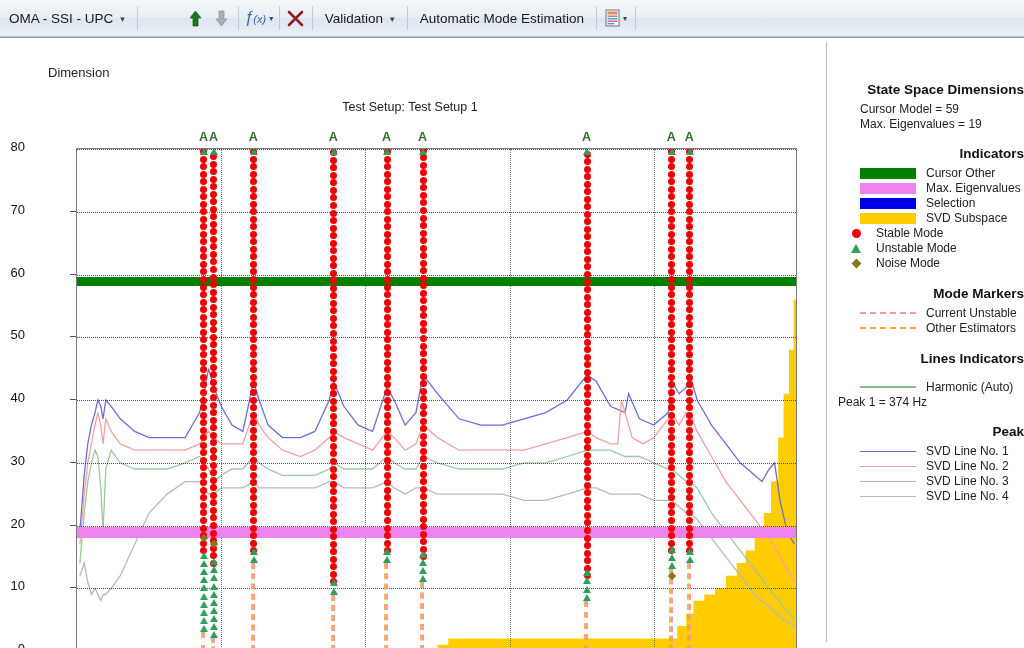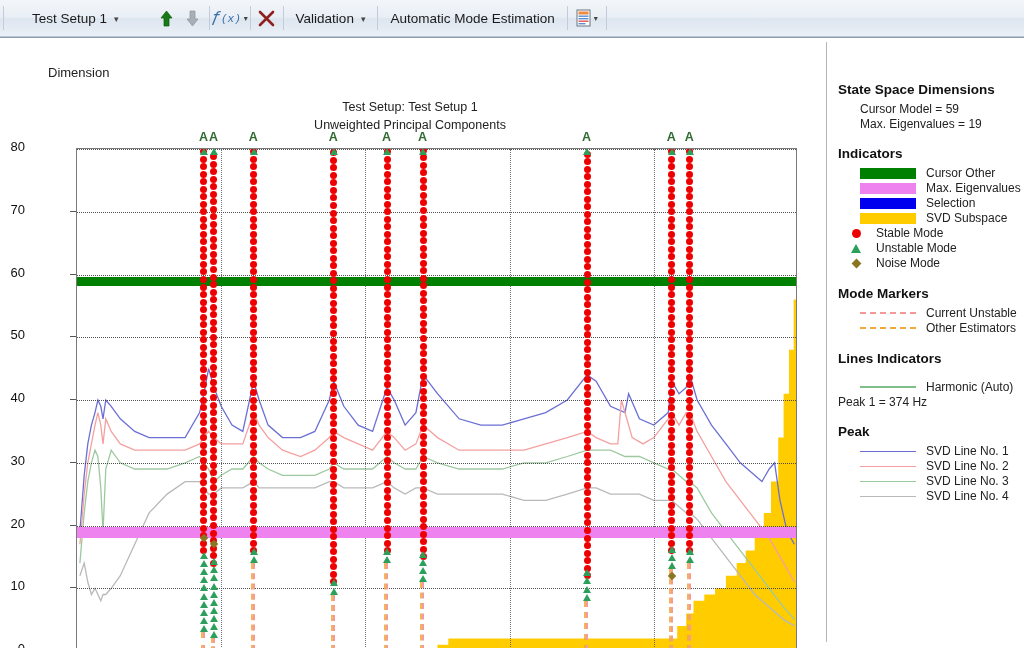--- a/index.html
+++ b/index.html
@@ -23,21 +23,21 @@
     cursor:default;
   }
   .tb-item.drop::after {
     content:"\25BE"; font-size:9px; margin-left:7px; color:#444; position:relative; top:1px;
   }
   .tb-sep { width:1px; height:24px; background:#c2ccda; margin:0 3px; flex:none; }
   .tb-icon {
     display:flex; align-items:center; justify-content:center;
     width:26px; height:100%; cursor:default;
   }
-  .fx { font-family:Liberation Mono, monospace; font-style:italic; font-size:16px; color:#3a6ea8; }
+  .fx { font-family:Liberation Sans, sans-serif; font-style:italic; font-size:16px; color:#3a6ea8; }
   .mini-drop { font-size:8px; color:#444; margin-left:3px; }
   #tb-pad { flex:1; }
 
   
   #main {
     position:absolute; left:0; top:37px; width:1024px; height:611px;
     background:#ffffff; border-top:1px solid #8d9bab;
   }
   #plotarea { position:absolute; left:0; top:0; width:826px; height:611px; }
   #vsplit { position:absolute; left:826px; top:4px; width:1px; height:600px; background:#b5b5b5; }
@@ -75,41 +75,41 @@
          border-left:4px solid transparent; border-right:4px solid transparent;
          border-bottom:7px solid #2ca05a; }
   .noise { position:absolute; width:6px;height:6px; background:#8a7520; transform:rotate(45deg); }
   .dashcol { position:absolute; width:2px; }
 
   
   svg.lines { position:absolute; left:0; top:0; width:721px; height:502px; }
 
   
   #legend { position:absolute; left:838px; top:44px; width:186px; }
-  .lg-h { font-size:13.5px; font-weight:bold; color:#111; margin:0 0 5px 0; }
+  .lg-h { font-size:13.5px; font-weight:bold; color:#111; margin:0 0 5px 0;text-align:right; }
   .lg-sub { font-size:12px; color:#222; margin:1px 0 0 22px; }
   .lg-row { display:flex; align-items:center; margin:1px 0 1px 22px; }
   .sw-box { width:56px; height:11px; flex:none; margin-right:10px; }
   .sw-dot { width:56px; flex:none; margin-right:10px; display:flex; justify-content:center; }
   .sw-line { width:56px; height:0; flex:none; margin-right:10px; }
   .lg-txt { font-size:12px; color:#222; white-space:nowrap; }
   .dotR { width:9px;height:9px;border-radius:50%;background:#ee0000;display:inline-block; }
   .triG { width:0;height:0;border-left:5px solid transparent;border-right:5px solid transparent;border-bottom:9px solid #2ca05a;display:inline-block; }
   .dmD { width:7px;height:7px;background:#8a7520;transform:rotate(45deg);display:inline-block; }
   .gap { height:15px; }
 </style>
 </head>
 <body>
 
 <div id="toolbar">
+  <div class="tb-item drop">
+      <span>OMA - SSI - UPC</span>
+    </div>
   <div class="tb-sep"></div>
   <div style="width:16px"></div>
-  <div class="tb-item drop">
-      <span>Test Setup 1</span>
-    </div>
   <div style="width:26px"></div>
   <div class="tb-icon">
     <svg width="13" height="17" viewBox="0 0 13 17">
         <path d="M6.5 1 L12 8 L9 8 L9 16 L4 16 L4 8 L1 8 Z" fill="#177a17" stroke="#0d5a0d" stroke-width=".7"></path>
       </svg>
   </div>
   <div class="tb-icon">
     <svg width="13" height="17" viewBox="0 0 13 17">
         <path d="M6.5 16 L12 9 L9 9 L9 1 L4 1 L4 9 L1 9 Z" fill="#a8afb6" stroke="#8d949a" stroke-width=".7"></path>
       </svg>
@@ -147,21 +147,20 @@
   </div>
   <div class="tb-sep"></div>
   <div id="tb-pad"></div>
 </div>
 
 <div id="main">
 
   <div id="plotarea">
     <div id="dimlabel">Dimension</div>
     <div class="ttl" id="title2">Test Setup: Test Setup 1</div>
-    <div class="ttl" id="title3">Unweighted Principal Components</div>
 
     <div id="axes-ticks">
         <div class="ytick" style="top: 603px;">0</div>
         <div class="ytick" style="top: 540.25px;">10</div>
         <div class="ytickmark" style="top: 549.25px;"></div>
         <div class="ytick" style="top: 477.5px;">20</div>
         <div class="ytickmark" style="top: 486.5px;"></div>
         <div class="ytick" style="top: 414.75px;">30</div>
         <div class="ytickmark" style="top: 423.75px;"></div>
         <div class="ytick" style="top: 352px;">40</div>

